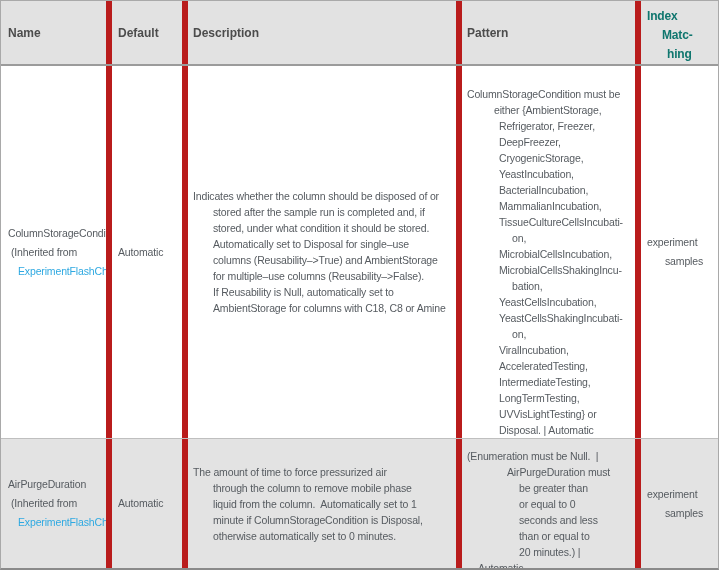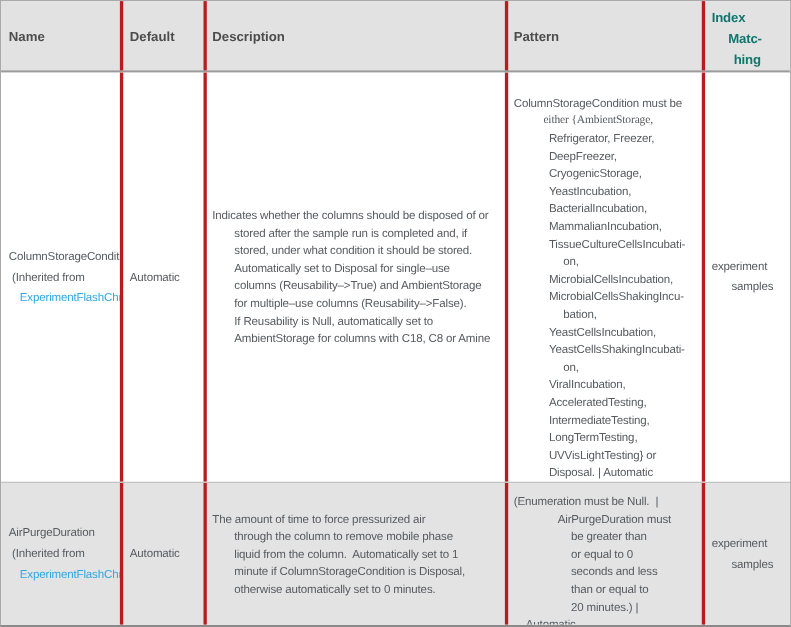--- a/index.html
+++ b/index.html
@@ -26,21 +26,21 @@
     border-bottom: 2px solid #9b9b9b;
   }
   .row-1 { flex: 0 0 361px; background: #ffffff; }
   .row-2 {
     flex: 1 1 auto;
     background: #e3e3e3;
     border-top: 1px solid #bfbfbf;
     overflow: hidden;
   }
   .cell {
-    border-right: 3px solid #b91c1c;
+    border-right: 6px solid #b91c1c;
     overflow: hidden;
     display: flex; flex-direction: column;
     min-width: 0;
   }
   .cell.last { border-right: none; }
   .vcenter { justify-content: center; }
   .vtop { justify-content: flex-start; }
   .hcell {
     font-weight: bold; font-size: 12px; color: #4c4c4c;
   }
@@ -96,32 +96,32 @@
   <div class="trow row-1">
     <div class="cell vcenter c-name">
         <div class="line" style="padding-left: 0px;">ColumnStorageCondition</div>
         <div class="line" style="padding-left: 3px;">(Inherited from</div>
         <div class="line link" style="padding-left: 10px;">ExperimentFlashChro</div>
       </div>
     <div class="cell vcenter c-default">
       <span class="line">Automatic</span>
     </div>
     <div class="cell vcenter c-desc">
-        <div class="line" style="padding-left: 0px;">Indicates whether the columns should be disposed of or</div>
+        <div class="line" style="padding-left: 0px;">Indicates whether the column should be disposed of or</div>
         <div class="line" style="padding-left: 20px;">stored after the sample run is completed and, if</div>
         <div class="line" style="padding-left: 20px;">stored, under what condition it should be stored.</div>
         <div class="line" style="padding-left: 20px;">Automatically set to Disposal for single–use</div>
         <div class="line" style="padding-left: 20px;">columns (Reusability–&gt;True) and AmbientStorage</div>
         <div class="line" style="padding-left: 20px;">for multiple–use columns (Reusability–&gt;False).</div>
         <div class="line" style="padding-left: 20px;">If Reusability is Null, automatically set to</div>
         <div class="line" style="padding-left: 20px;">AmbientStorage for columns with C18, C8 or Amine</div>
       </div>
     <div class="cell vtop pattern-body-1 c-pattern">
         <div class="line" style="padding-left: 0px;">ColumnStorageCondition must be</div>
-        <div class="line" style="padding-left: 27px; font-family: Liberation Serif, serif;">either {AmbientStorage,</div>
+        <div class="line" style="padding-left: 27px;">either {AmbientStorage,</div>
         <div class="line" style="padding-left: 32px;">Refrigerator, Freezer,</div>
         <div class="line" style="padding-left: 32px;">DeepFreezer,</div>
         <div class="line" style="padding-left: 32px;">CryogenicStorage,</div>
         <div class="line" style="padding-left: 32px;">YeastIncubation,</div>
         <div class="line" style="padding-left: 32px;">BacterialIncubation,</div>
         <div class="line" style="padding-left: 32px;">MammalianIncubation,</div>
         <div class="line" style="padding-left: 32px;">TissueCultureCellsIncubati-</div>
         <div class="line" style="padding-left: 45px;">on,</div>
         <div class="line" style="padding-left: 32px;">MicrobialCellsIncubation,</div>
         <div class="line" style="padding-left: 32px;">MicrobialCellsShakingIncu-</div>

